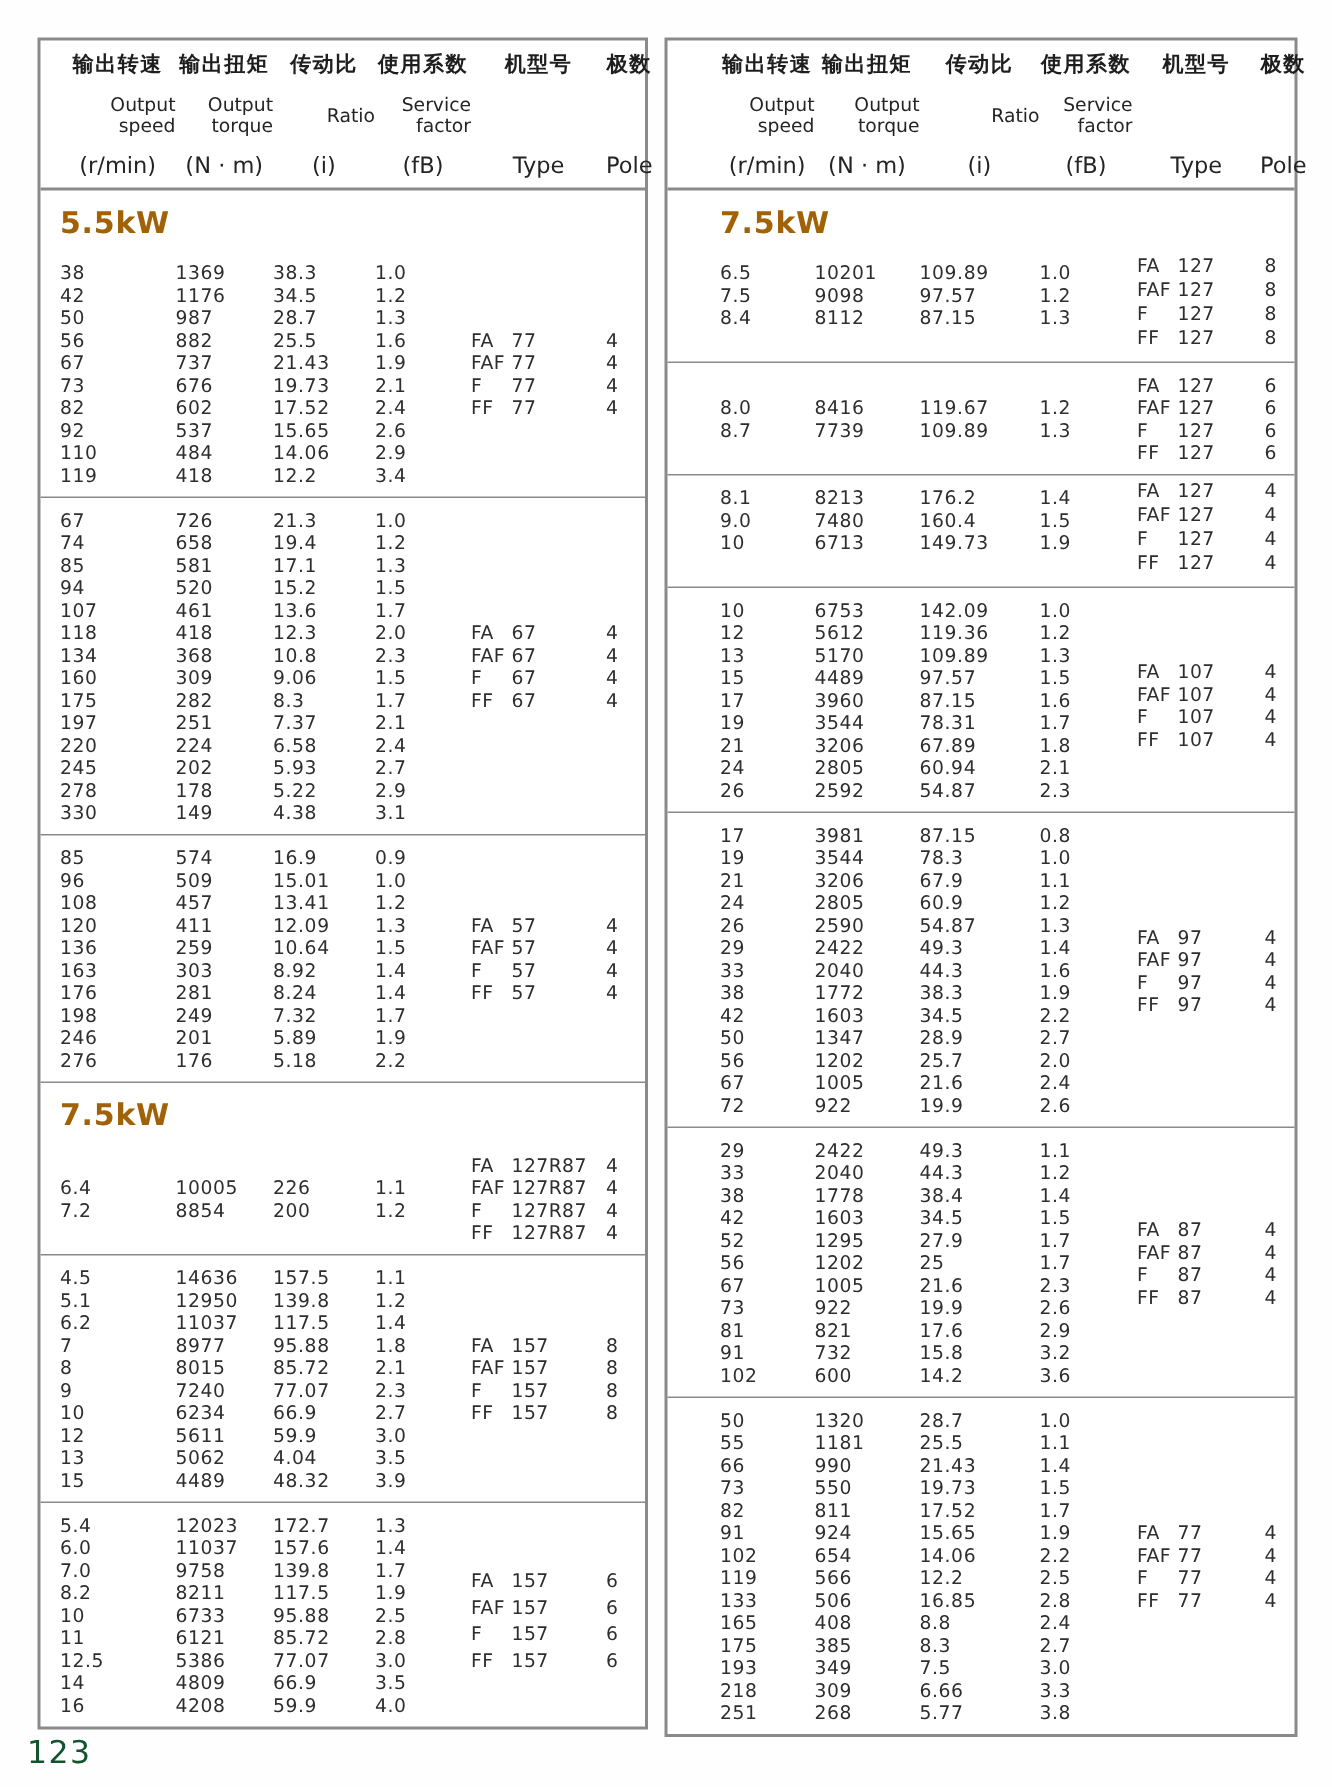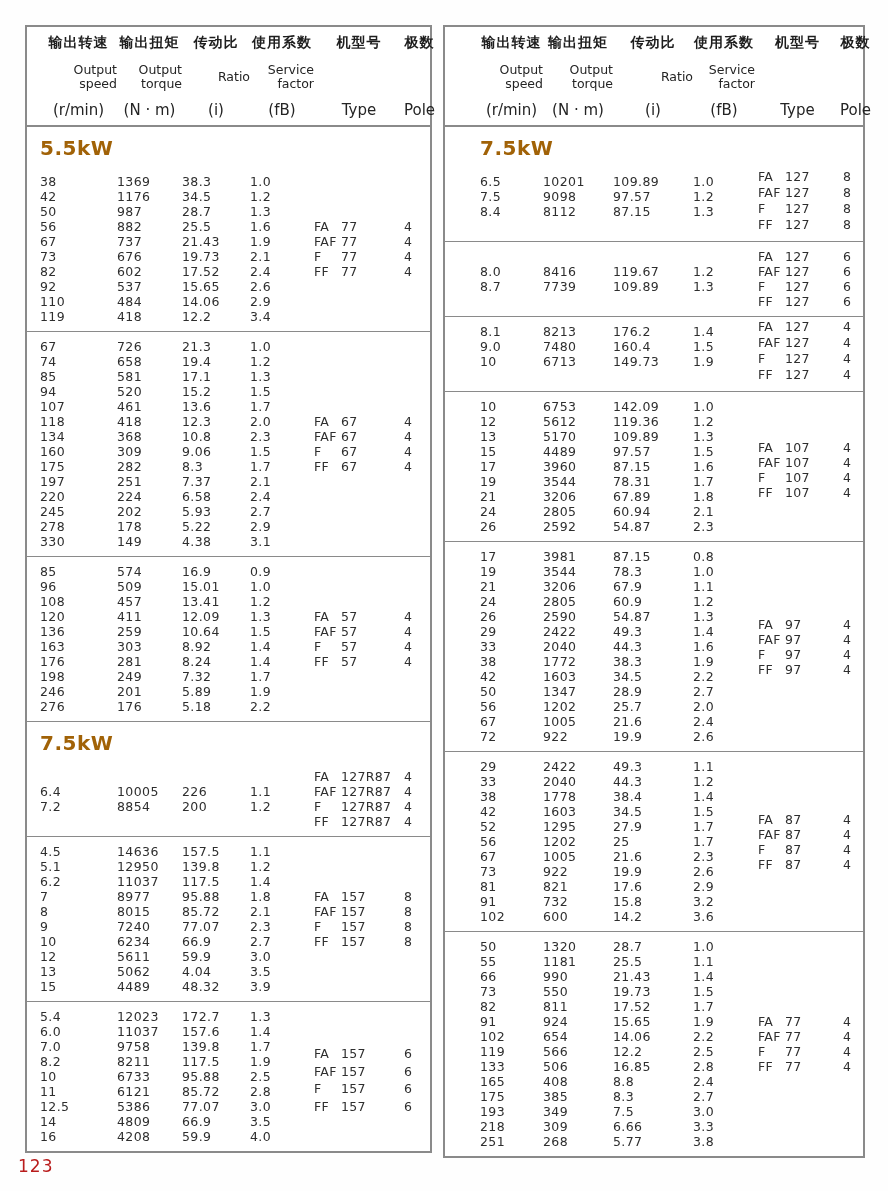--- a/index.html
+++ b/index.html
@@ -56,21 +56,21 @@
   .trow {
     display: grid;
     grid-template-columns: var(--tcol) 1fr;
     height: 15px;
     align-items: center;
   }
   .tlabel { font-size: 12.5px; letter-spacing: 0.3px; color:#2e2e2e; white-space: nowrap; }
   .tprefix { display: inline-block; width: 27px; }
   .tpole { font-size: 12.5px; color:#2e2e2e; }
 
-  .footer { position: absolute; left: 18px; top: 1156px; font-size: 17px; letter-spacing: 1px; color:#b91c1c; }
+  .footer { position: absolute; left: 18px; top: 1156px; font-size: 21px; letter-spacing: 1px; color:#14532d; }
 </style>
 </head>
 <body>
 
 <div class="page">
   <div class="tables">
     <div class="dtable t-left">
         <div class="thead">
           <div class="hcell ">
             <div class="h-zh">输出转速</div>

